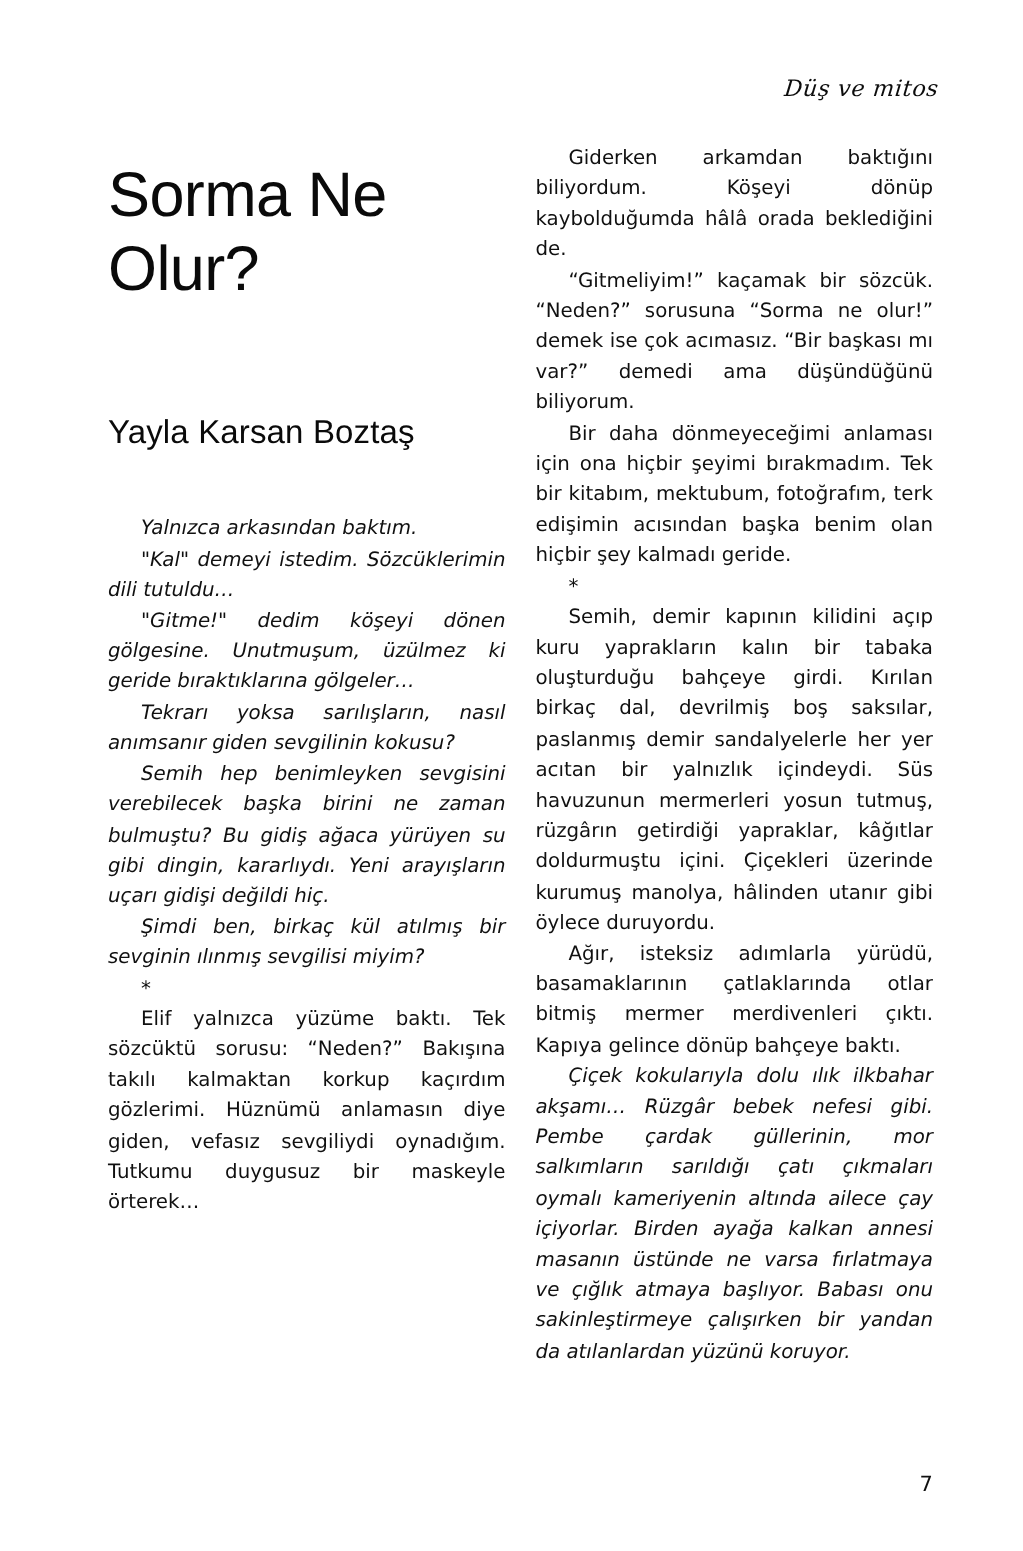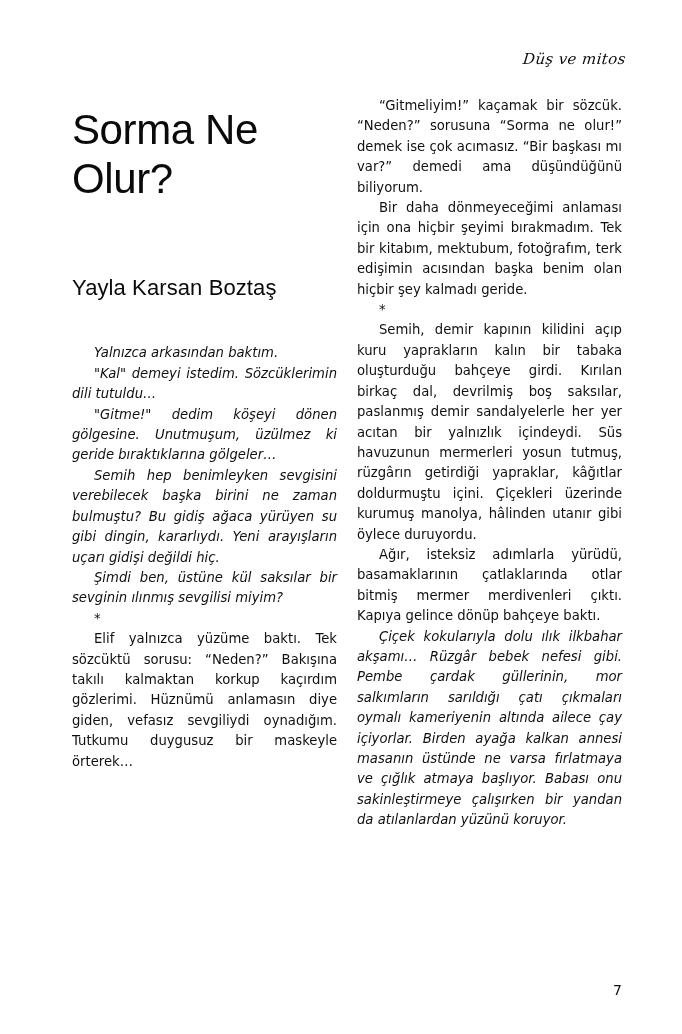--- a/index.html
+++ b/index.html
@@ -129,30 +129,32 @@
       <span class="tline">Sorma Ne</span>
       <span class="tline">Olur?</span>
     </h1>
 
     <div class="author">Yayla Karsan Boztaş</div>
 
     <div class="body-text">
       <p class="para italic">Yalnızca arkasından baktım.</p>
       <p class="para italic">"Kal" demeyi istedim.  Sözcüklerimin dili tutuldu…</p>
       <p class="para italic">"Gitme!" dedim köşeyi dönen gölgesine. Unutmuşum, üzülmez ki geride bıraktıklarına gölgeler…</p>
+      <p class="para italic">Tekrarı yoksa sarılışların, nasıl anımsanır giden sevgilinin kokusu?</p>
       <p class="para italic">Semih hep benimleyken sevgisini verebilecek başka birini ne zaman bulmuştu?  Bu gidiş ağaca yürüyen su gibi dingin, kararlıydı. Yeni arayışların uçarı gidişi değildi hiç.</p>
-      <p class="para italic">Şimdi ben, üstüne kül saksılar bir sevginin ılınmış sevgilisi miyim?</p>
+      <p class="para italic">Şimdi ben, birkaç kül atılmış bir sevginin ılınmış sevgilisi miyim?</p>
       <p class="sep-star">*</p>
       <p class="para roman">Elif yalnızca yüzüme baktı. Tek sözcüktü sorusu: “Neden?” Bakışına takılı kalmaktan korkup kaçırdım gözlerimi. Hüznümü anlamasın diye giden, vefasız sevgiliydi oynadığım. Tutkumu duygusuz bir maskeyle örterek…</p>
     </div>
 
   </div>
 
   <div class="col col-right">
     <div class="body-text">
+      <p class="para roman">Giderken arkamdan baktığını biliyordum. Köşeyi dönüp kaybolduğumda hâlâ orada beklediğini de.</p>
       <p class="para roman">“Gitmeliyim!” kaçamak bir sözcük. “Neden?” sorusuna “Sorma ne olur!” demek ise çok acımasız. “Bir başkası mı var?” demedi ama düşündüğünü biliyorum.</p>
       <p class="para roman">Bir daha dönmeyeceğimi anlaması için ona hiçbir şeyimi bırakmadım. Tek bir kitabım, mektubum, fotoğrafım, terk edişimin acısından başka benim olan hiçbir şey kalmadı geride.</p>
       <p class="sep-star">*</p>
       <p class="para roman">Semih, demir kapının kilidini açıp kuru yaprakların kalın bir tabaka oluşturduğu bahçeye girdi. Kırılan birkaç dal, devrilmiş boş saksılar, paslanmış demir sandalyelerle her yer acıtan bir yalnızlık içindeydi. Süs havuzunun mermerleri yosun tutmuş, rüzgârın getirdiği yapraklar, kâğıtlar doldurmuştu içini. Çiçekleri üzerinde kurumuş manolya, hâlinden utanır gibi öylece duruyordu.</p>
       <p class="para roman">Ağır, isteksiz adımlarla yürüdü, basamaklarının çatlaklarında otlar bitmiş mermer merdivenleri çıktı. Kapıya gelince dönüp bahçeye baktı.</p>
       <p class="para italic">Çiçek kokularıyla dolu ılık ilkbahar akşamı… Rüzgâr bebek nefesi gibi. Pembe çardak güllerinin, mor salkımların sarıldığı çatı çıkmaları oymalı kameriyenin altında ailece çay içiyorlar. Birden ayağa kalkan annesi masanın üstünde ne varsa fırlatmaya ve çığlık atmaya başlıyor. Babası onu sakinleştirmeye çalışırken bir yandan da atılanlardan yüzünü koruyor.</p>
     </div>
   </div>
 
   <div class="page-number">7</div>

